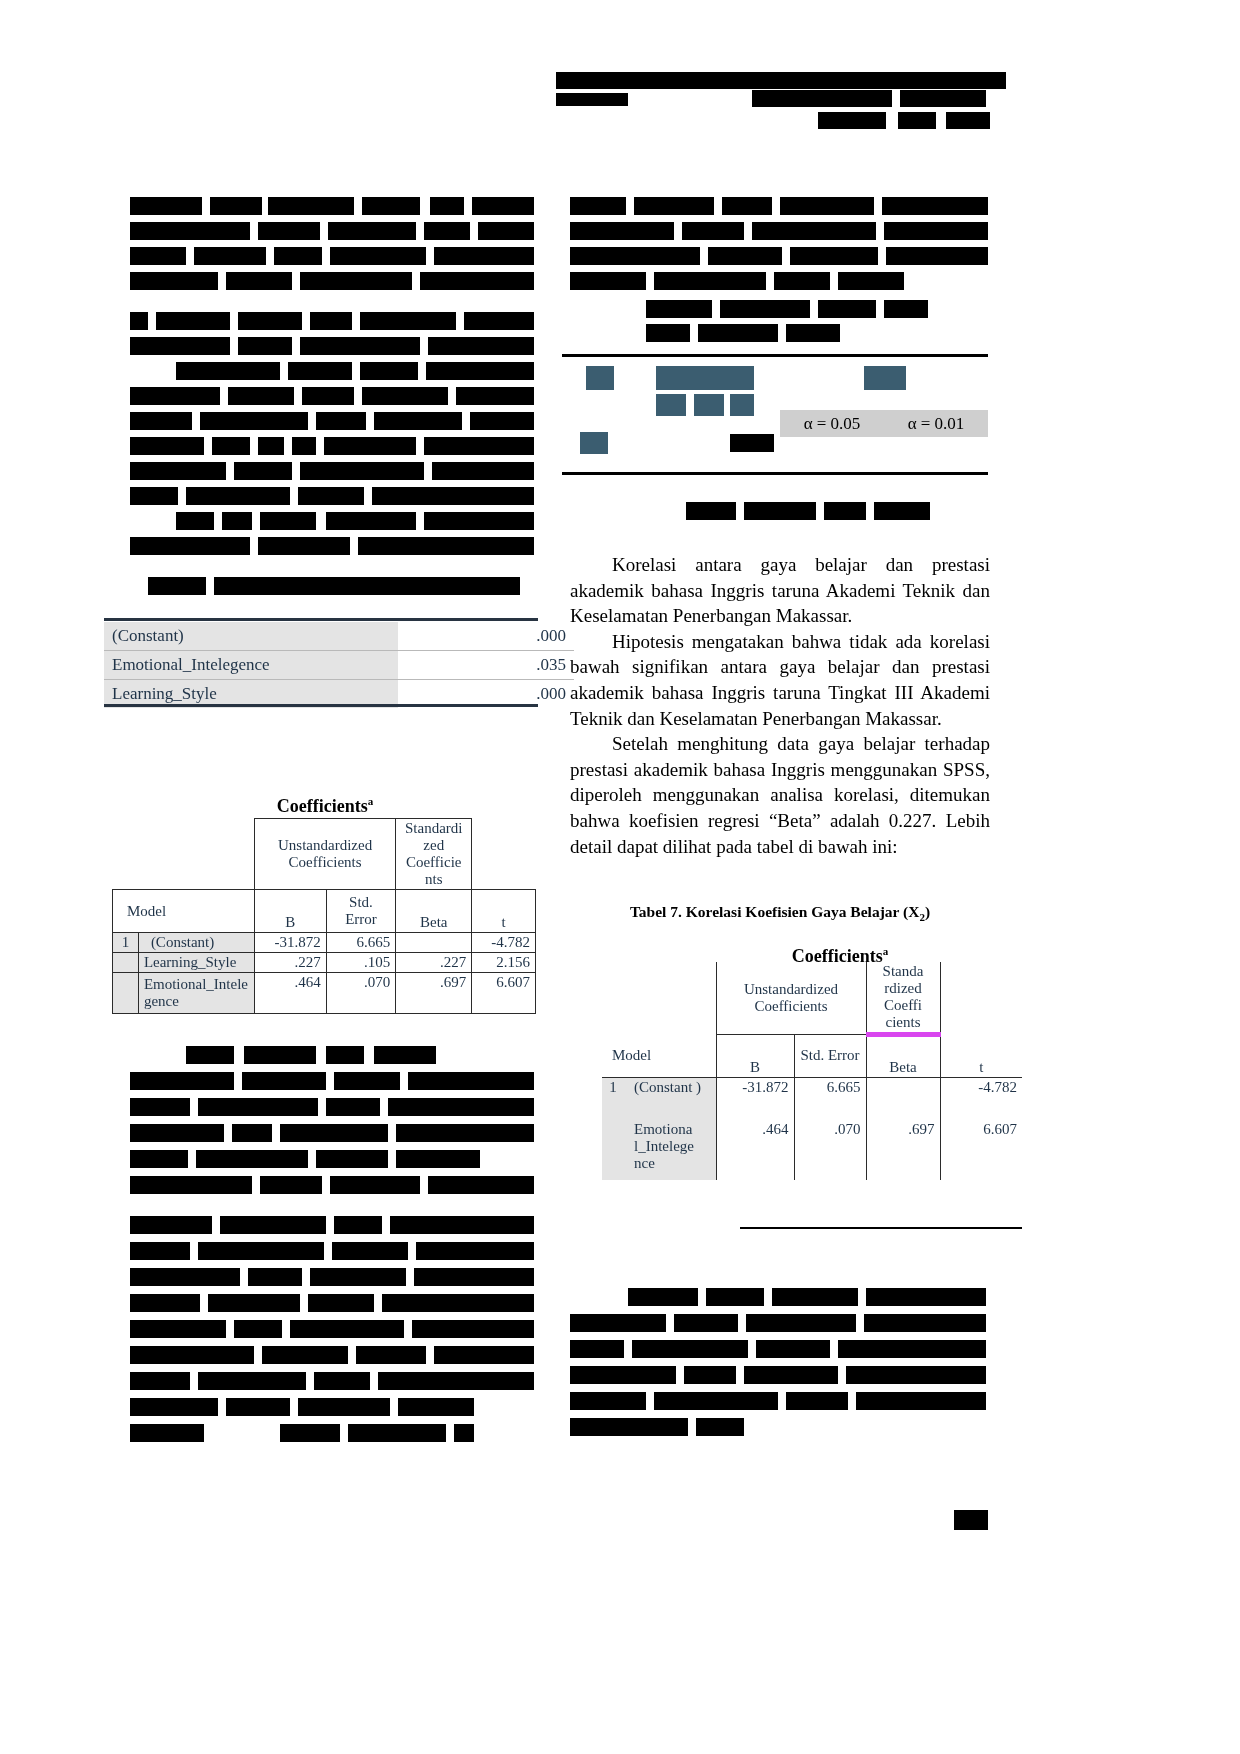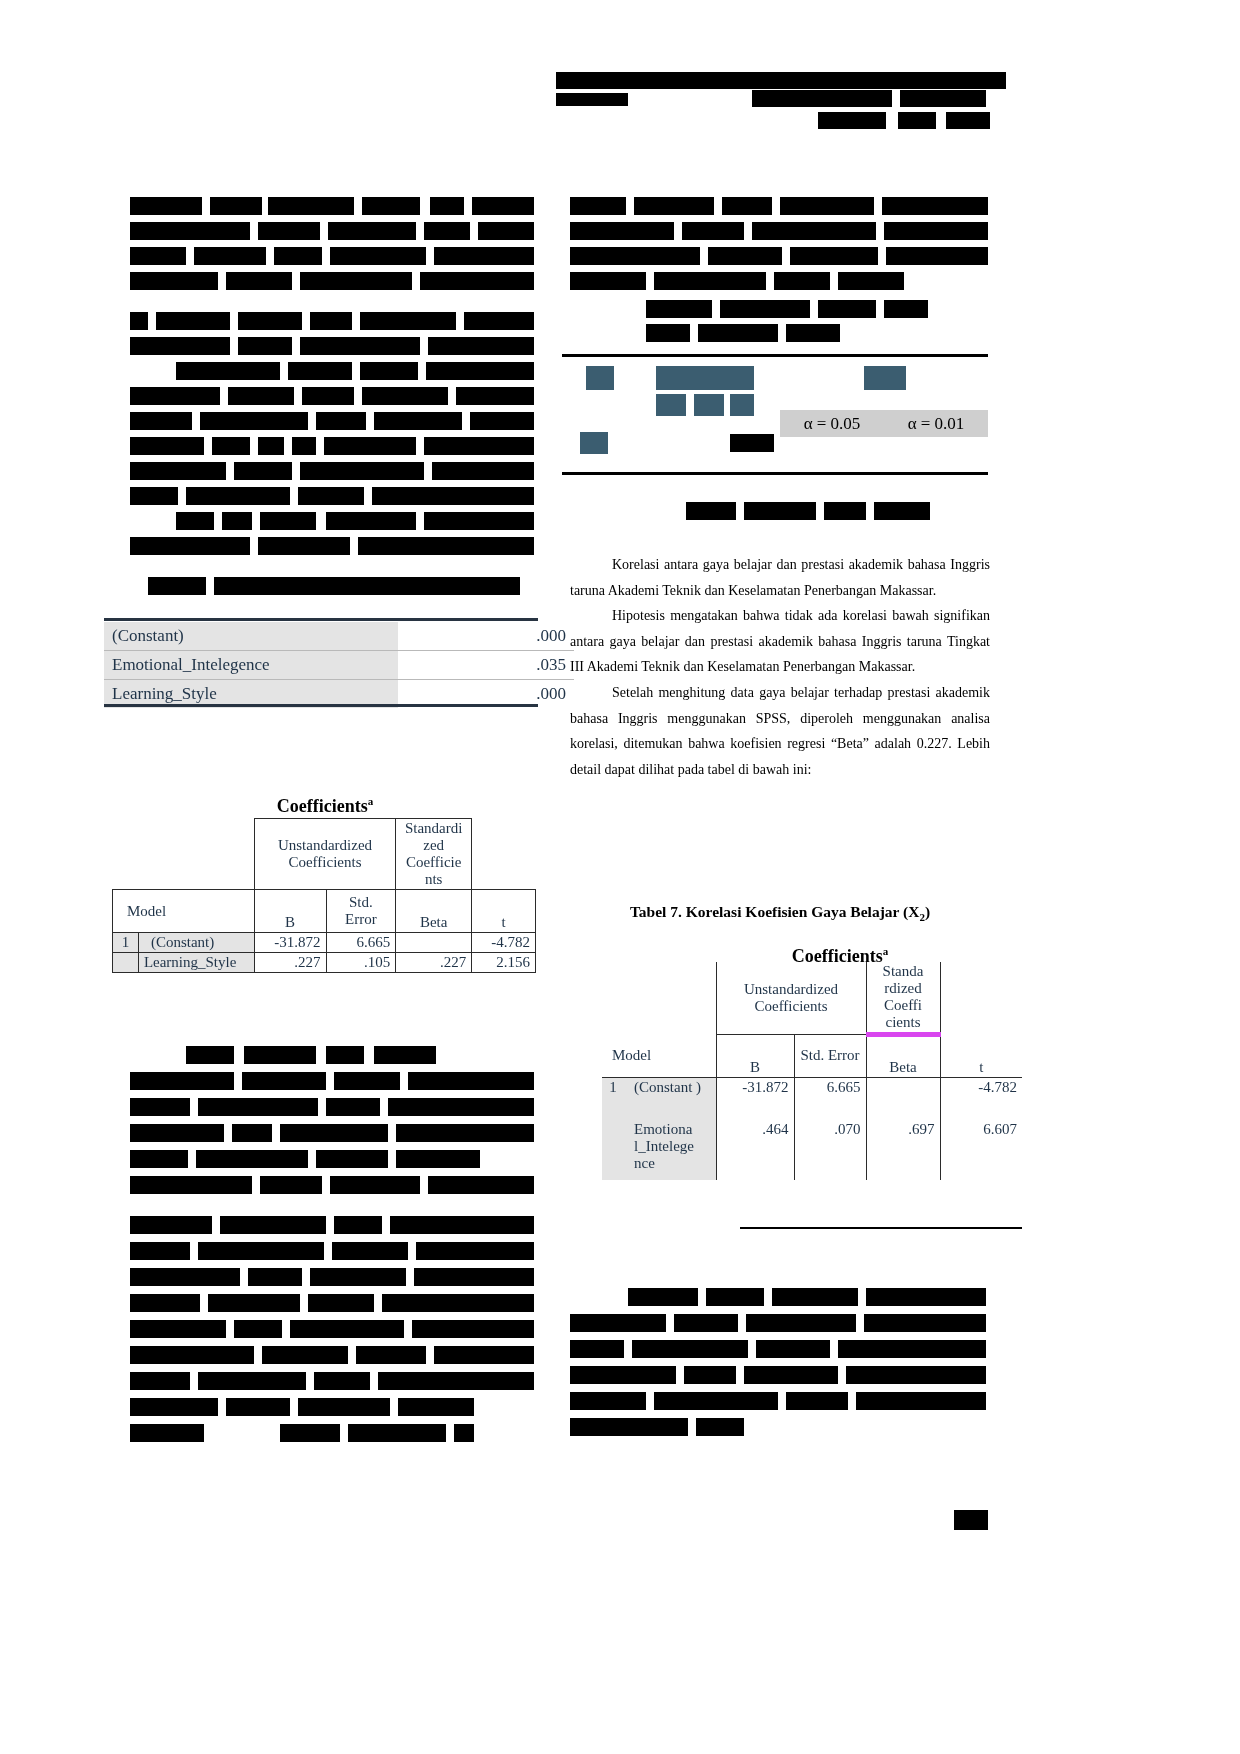--- a/index.html
+++ b/index.html
@@ -12,21 +12,21 @@
   }
   .page { position:absolute; inset:0; }
 
   
   .redact { position:absolute; background:#000000; }
 
   
   .para {
     position:absolute;
     font-family:"Liberation Serif", serif;
-    font-size:14px;
+    font-size:19px;
     line-height:25.6px;
     text-align:justify;
     color:#000;
   }
   .para p { margin:0; text-indent:42px; }
 
   .caption {
     position:absolute;
     font-family:"Liberation Serif", serif;
     font-weight:bold;
@@ -246,20 +246,28 @@
         <td class="num">-4.782</td>
       </tr>
       <tr>
         <td class="ctr shade"></td>
         <td class="shade noleft">Learning_Style</td>
         <td class="num">.227</td>
         <td class="num">.105</td>
         <td class="num">.227</td>
         <td class="num">2.156</td>
       </tr>
+      <tr>
+        <td class="ctr shade"></td>
+        <td class="shade noleft" style="height:38px;">Emotional_Intele gence</td>
+        <td class="num" style="vertical-align:top;">.464</td>
+        <td class="num" style="vertical-align:top;">.070</td>
+        <td class="num" style="vertical-align:top;">.697</td>
+        <td class="num" style="vertical-align:top;">6.607</td>
+      </tr>
     </tbody>
   </table>
 
   <div class="redact" style="left:186px;top:1046px;width:48px;height:18px;"></div>
   <div class="redact" style="left:244px;top:1046px;width:72px;height:18px;"></div>
   <div class="redact" style="left:326px;top:1046px;width:38px;height:18px;"></div>
   <div class="redact" style="left:374px;top:1046px;width:62px;height:18px;"></div>
 
   <div class="redact" style="left:130px;top:1072px;width:104px;height:18px;"></div>
   <div class="redact" style="left:242px;top:1072px;width:84px;height:18px;"></div>

